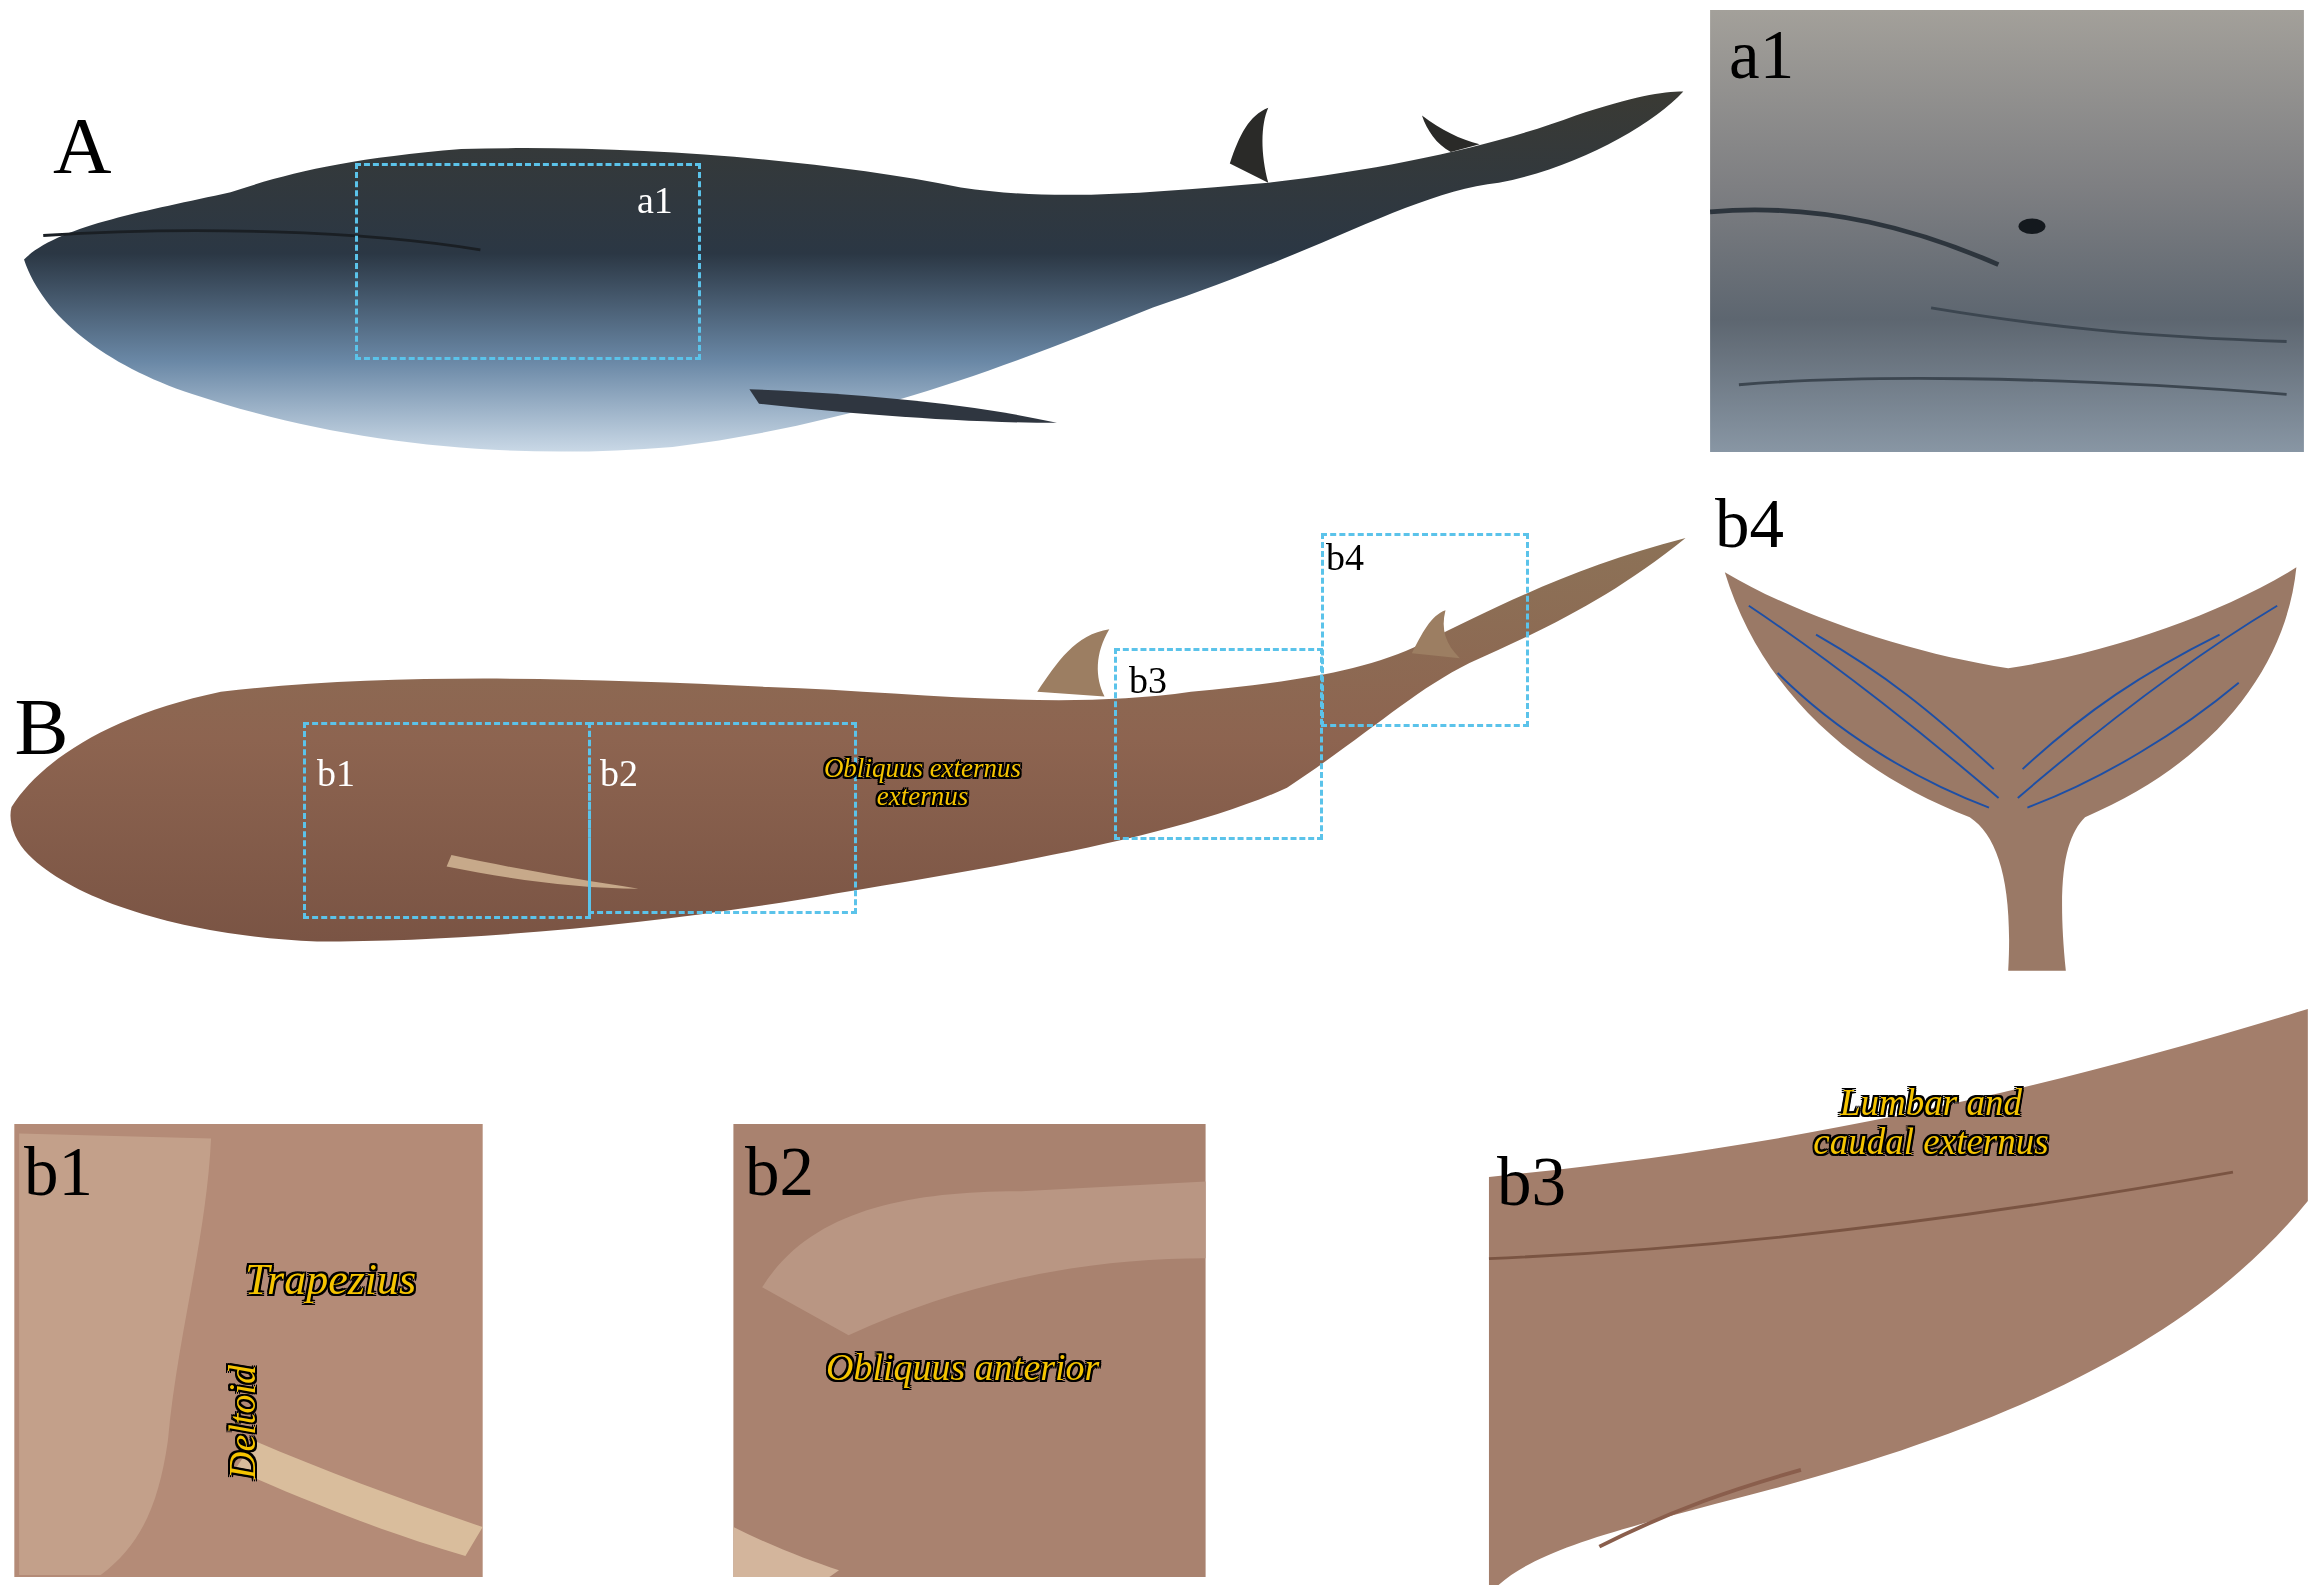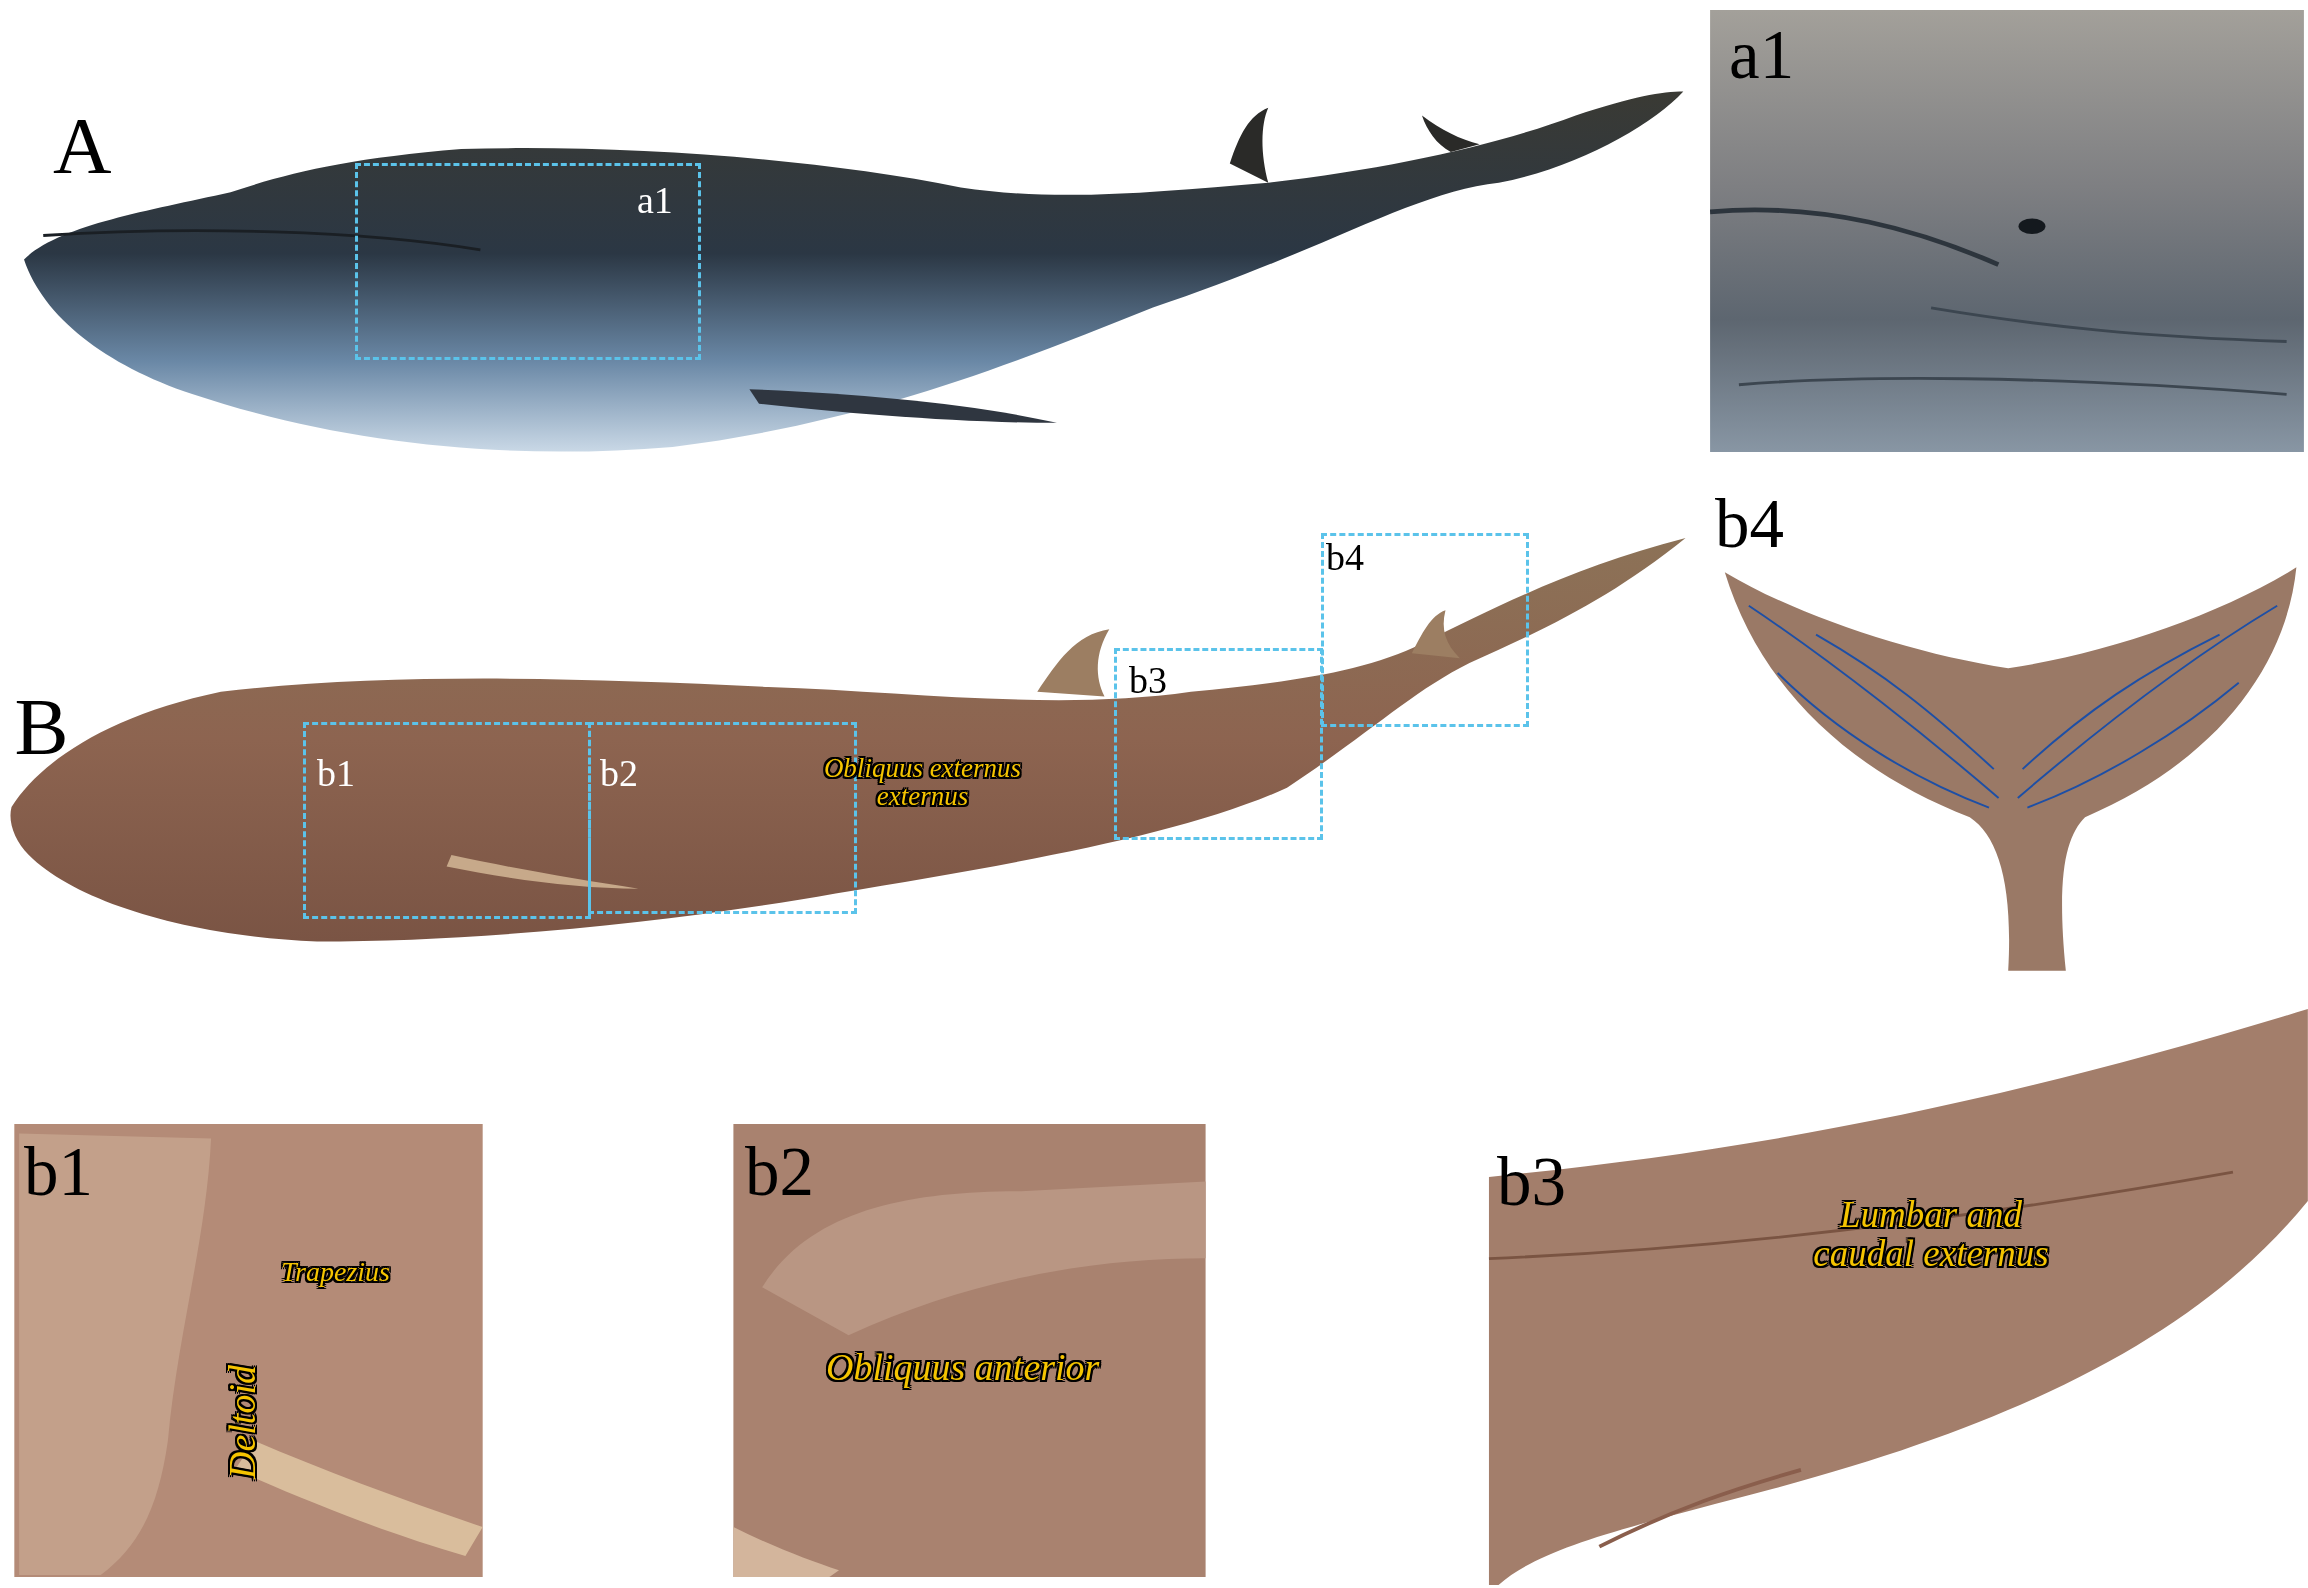--- a/index.html
+++ b/index.html
@@ -103,39 +103,39 @@
   </svg>
 </div>
 
 <div>
   <svg style="left:14.4px;top:1124px;" width="469" height="453" viewBox="0 0 488 472">
     <rect width="488" height="472" fill="#b48b77"></rect>
     <path d="M5 10 L 205 15 C 200 120, 170 220, 160 330 C 150 400, 130 440, 90 470 L 5 470 Z" fill="#c3a08a"></path>
     <path d="M230 360 C 320 400, 400 430, 470 450 L 488 420 C 400 390, 320 360, 250 330 Z" fill="#d9bd9c"></path>
   </svg>
   <div class="panel-letter sub" style="left:24px;top:1138px;">b1</div>
-  <div class="muscle" style="left:245px;top:1257px;font-size:28px;margin-left:36px;">Trapezius</div>
+  <div class="muscle" style="left:245px;top:1257px;font-size:44px;">Trapezius</div>
   <div class="muscle" style="left:223px;top:1321px;font-size:38px;transform:rotate(-90deg);transform-origin:left top;top:1479px;">Deltoid</div>
 </div>
 
 <div>
   <svg style="left:733px;top:1124px;" width="473" height="453" viewBox="0 0 492 472">
     <rect width="492" height="472" fill="#a9826f"></rect>
     <path d="M30 170 C 80 90, 180 70, 300 70 L 492 60 L 492 140 C 380 140, 250 160, 120 220 Z" fill="#b99683"></path>
     <path d="M0 420 C 40 440, 80 455, 110 465 L 100 472 L 0 472 Z" fill="#d3b59c"></path>
   </svg>
   <div class="panel-letter sub" style="left:745px;top:1138px;">b2</div>
   <div class="muscle" style="left:826px;top:1348px;font-size:38px;">Obliquus anterior</div>
 </div>
 
 <div>
   <svg style="left:1484px;top:1009px;" width="824" height="576" viewBox="0 0 858 600">
     <path d="M5 175 C 250 150, 500 110, 858 0 L 858 200 C 760 320, 600 420, 300 500 C 150 540, 60 560, 15 600 L 5 600 Z" fill="#a37e6b"></path>
     <path d="M5 260 C 250 250, 500 220, 780 170" stroke="#7a5442" stroke-width="3" fill="none"></path>
     <path d="M120 560 C 200 520, 260 500, 330 480" stroke="#8a5e4c" stroke-width="4" fill="none"></path>
   </svg>
   <div class="panel-letter sub" style="left:1497px;top:1148px;">b3</div>
-  <div class="muscle" style="left:1787px;top:1196px;width:288px;font-size:37px;">
+  <div class="muscle" style="left:1787px;top:1084px;width:288px;font-size:37px;">
     <div>Lumbar and</div>
     <div>caudal externus</div>
   </div>
 </div>
 
 
 </body></html>

